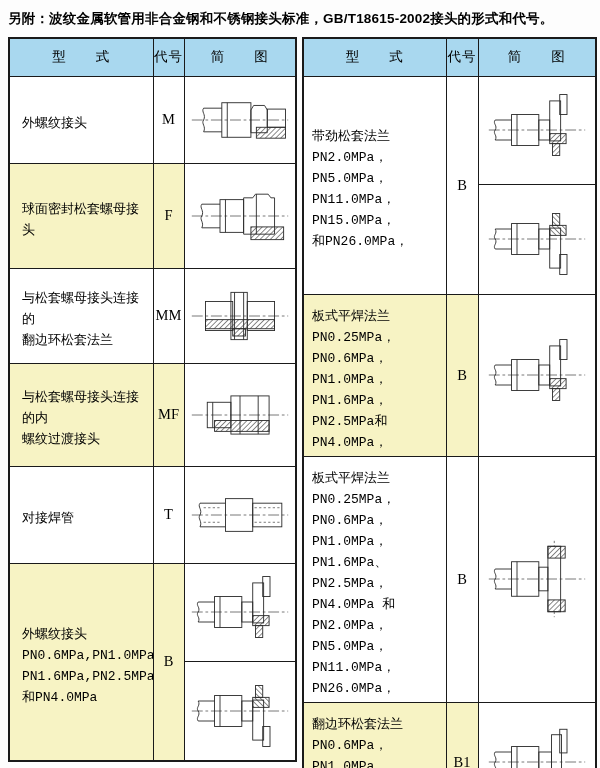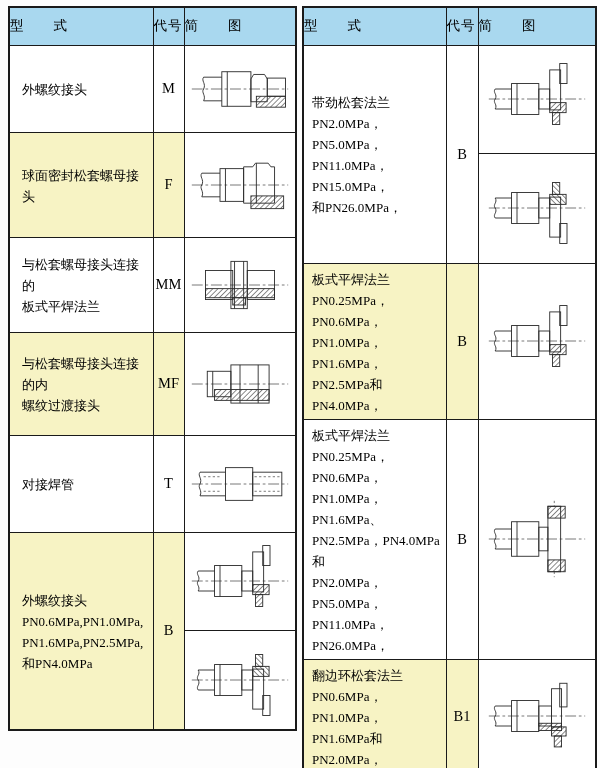--- a/index.html
+++ b/index.html
@@ -15,24 +15,24 @@
   .page{padding:6px 7px 0 8px;}
   .title{
     font-size:13.5px;font-weight:bold;margin:4px 0 9px 0;
     letter-spacing:.2px;white-space:nowrap;
     font-family:"Liberation Sans", sans-serif;
   }
   .tables{display:flex;gap:5px;align-items:flex-start;}
   table{border-collapse:collapse;table-layout:fixed;border:2px solid var(--border);background:#fff;}
   td{border:1px solid var(--border);font-size:13px;vertical-align:middle;overflow:hidden;padding:0;}
   .hdr td{
-    background:var(--header-bg);text-align:left;font-size:13.5px;
+    background:var(--header-bg);text-align:center;font-size:13.5px;
     letter-spacing:1px;
   }
-  .type{padding:5px 4px 3px 12px;white-space:pre-line;line-height:21px;}
+  .type{padding:11px 4px 3px 12px;white-space:pre-line;line-height:21px;font-family:Liberation Mono, monospace;}
   .right-t .type{padding-left:8px;margin-left:24px;}
   .code{text-align:center;font-size:14.5px;}
   .ylw{background:var(--row-yellow);}
   .diag{text-align:center;vertical-align:middle;background:#fff;}
   .dg{display:inline-block;width:104px;height:80px;vertical-align:middle;}
   .dg svg{width:100%;height:100%;display:block;}
   .dg svg *{stroke:#2b2b2b;stroke-width:1;fill:none;}
   .dg svg .h{fill:url(#hatch);}
   .dg svg .cl{stroke-width:.7;stroke-dasharray:12 3 3 3;}
   .dg svg .dot{stroke-width:.7;stroke-dasharray:2.5 2.5;}
@@ -42,20 +42,21 @@
 
 <svg width="0" height="0" style="position:absolute" aria-hidden="true">
   <defs>
     <pattern id="hatch" patternUnits="userSpaceOnUse" width="4" height="4" patternTransform="rotate(45)">
       <line x1="0" y1="0" x2="0" y2="4" stroke="#3a3a3a" stroke-width="1.3"></line>
     </pattern>
   </defs>
 </svg>
 
 <div class="page">
+  <div class="title">另附：波纹金属软管用非合金钢和不锈钢接头标准，GB/T18615-2002接头的形式和代号。</div>
 
   <div class="tables">
 
     <table class="left-t" style="width:287px">
       <colgroup>
           <col style="width:144px">
           <col style="width:31px">
           <col style="width:112px">
         </colgroup>
       <tbody>
@@ -85,21 +86,21 @@
                   <path d="M34 31 H14 c-3 4 3 7 0 13 c-3 4 3 7 0 13 H34"></path>
                   <rect x="34" y="26" width="26" height="36"></rect>
                   <line x1="40" y1="26" x2="40" y2="62"></line>
                   <path d="M60 64 V24 h10 l3 -4 h14 l3 4 h4 v40 z"></path>
                   <line x1="74" y1="20" x2="74" y2="64"></line>
                   <rect class="h" x="68" y="56" width="36" height="14"></rect>
                 </svg></div></td>
       </tr>
       <tr style="height:95px">
         <td class="type">与松套螺母接头连接的
-板式平焊法兰</td>
+翻边环松套法兰</td>
         <td class="code">MM</td>
         <td class="diag"><div class="dg"><svg viewBox="0 0 112 88">
                   <line class="cl" x1="3" y1="44" x2="109" y2="44"></line>
                   <rect x="18" y="28" width="30" height="32"></rect>
                   <rect x="64" y="28" width="30" height="32"></rect>
                   <rect x="46" y="18" width="18" height="52"></rect>
                   <line x1="50" y1="18" x2="50" y2="70"></line>
                   <line x1="60" y1="18" x2="60" y2="70"></line>
                   <rect class="h" x="18" y="48" width="76" height="10"></rect>
                   <rect class="h" x="48" y="58" width="14" height="8"></rect>

